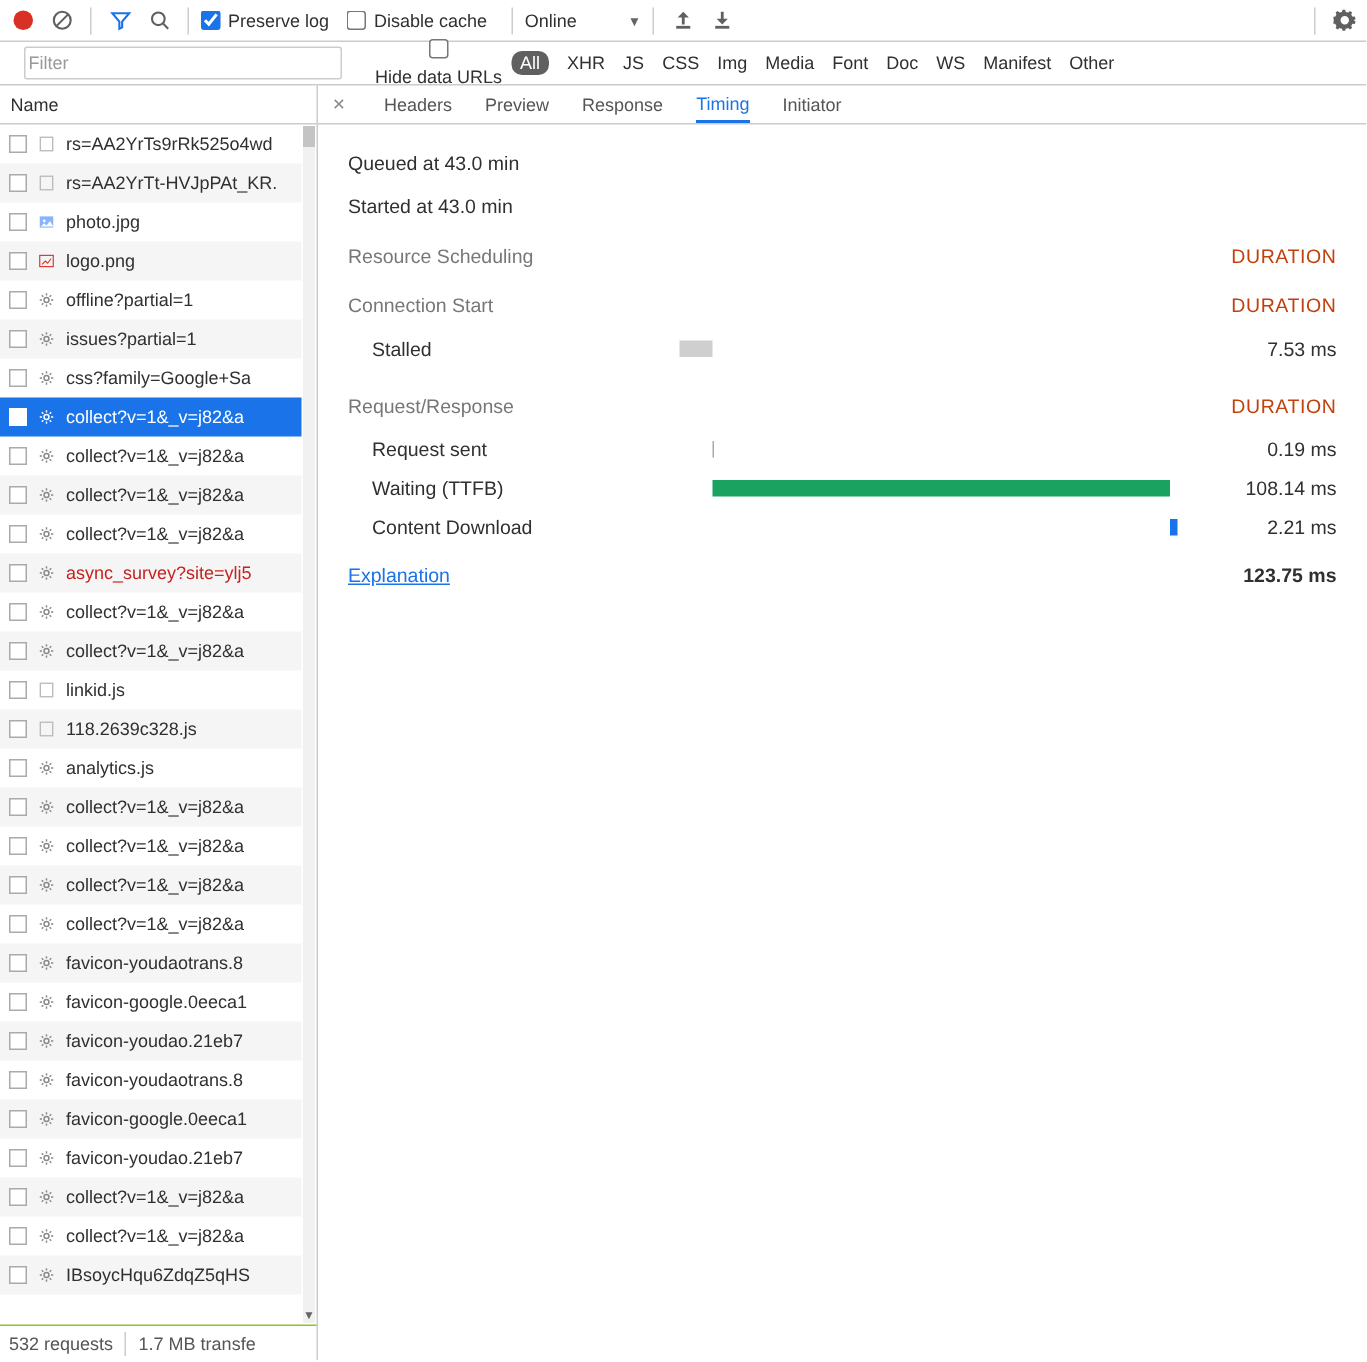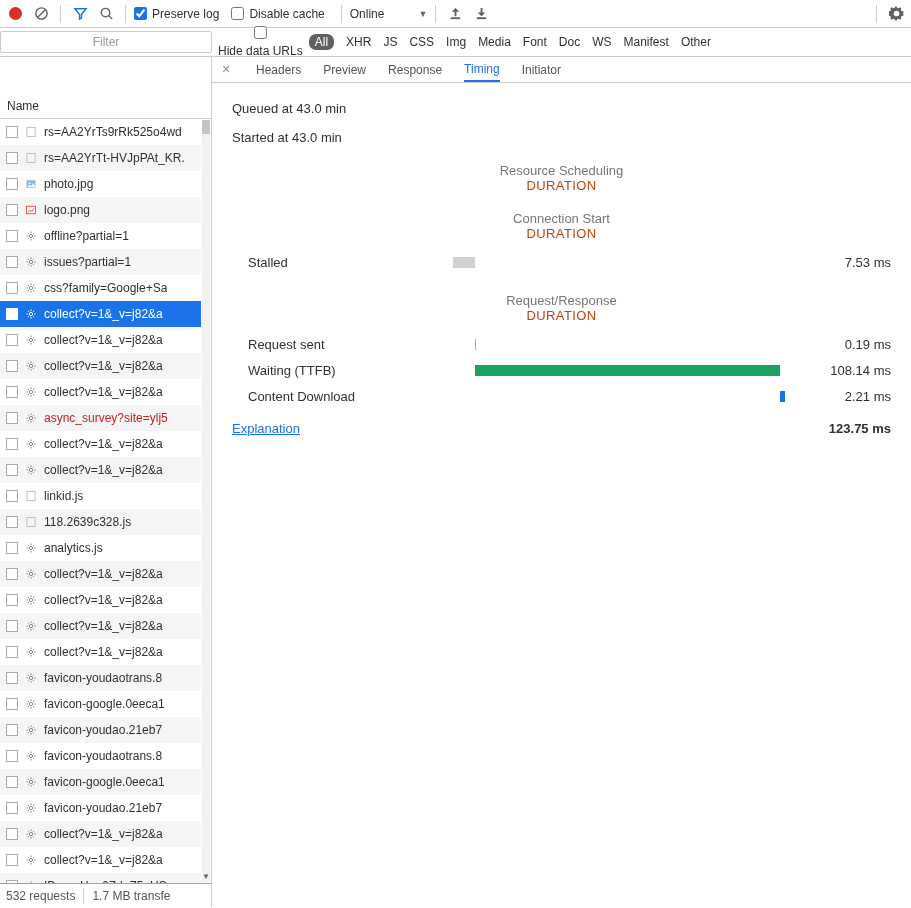--- a/index.html
+++ b/index.html
@@ -12,32 +12,32 @@
   .tb-btn svg      { width:15px; height:15px; }
   .record-dot      { width:13px; height:13px; border-radius:50%; background:#d93025; }
   .chk             { display:flex; align-items:center; gap:5px; color:#303030; font-size:12px; margin-right:8px; }
   .chk input       { width:13px; height:13px; accent-color:#1a73e8; }
   .online          { display:flex; align-items:center; gap:34px; color:#303030; cursor:pointer; }
   .online .caret   { font-size:9px; color:#666; }
   .spacer          { flex:1; }
   
   
   .filterbar { display:flex; align-items:center; height:29px; border-bottom:1px solid #ccc; }
-  .filter-input { height:22px; width:212px; margin:0 0; padding:1px 2px; border:1px solid #ccc; border-radius:2px; font-size:12px; color:#555;text-align:center;}
+  .filter-input { height:22px; width:212px; margin:0 16px; padding:1px 2px; border:1px solid #ccc; border-radius:2px; font-size:12px; color:#555;}
   .filter-input::placeholder{ color:#999; }
   .hide-urls { display:flex; align-items:center; gap:5px; margin-left:6px; margin-right:6px; font-size:12px; color:#303030;flex-direction:column;}
   .hide-urls input{ width:13px; height:13px; }
   .type-pills { display:flex; align-items:center; gap:12px; font-size:12px; color:#303030;}
   .pill { cursor:pointer; }
   .pill.active { background:#606060; color:#fff; border-radius:7px; padding:1px 6px; }
   
   
   .main { display:flex; height:850px; }
   .left { width:212px; border-right:1px solid #ccc; display:flex; flex-direction:column; }
-  .left-header { height:26px; line-height:26px; padding-left:7px; font-size:12px; color:#303030; border-bottom:1px solid #ccc;margin-top:36px;}
+  .left-header { height:26px; line-height:26px; padding-left:7px; font-size:12px; color:#303030; border-bottom:1px solid #ccc;}
   .req-list { flex:1; overflow:hidden; position:relative; }
   .req-list-inner { position:absolute; inset:0 10px 0 0; }
   .scroll-track { position:absolute; right:1px; top:1px; bottom:1px; width:8px; background:#f1f1f1;}
   .scroll-thumb { position:absolute; left:0; width:8px; background:#c4c4c4; }
   .scroll-thumb.top{ top:0; height:14px;}
   .scroll-arrow { position:absolute; left:0; width:8px; height:10px; color:#666; font-size:8px; text-align:center; line-height:10px;}
   .scroll-arrow.down{ bottom:0; }
   
   .row { display:flex; align-items:center; height:26px; padding-left:6px; gap:6px; white-space:nowrap; overflow:hidden; }
   .row.even { background:#f5f5f5; }
@@ -54,21 +54,21 @@
   
   
   .right { flex:1; display:flex; flex-direction:column; }
   .tabs  { display:flex; align-items:center; height:26px; border-bottom:1px solid #ccc; padding-left:6px; gap:22px; font-size:12px; color:#555;}
   .tabs .close { width:16px; height:16px; color:#888; font-size:14px; line-height:14px; cursor:pointer; text-align:center;}
   .tab { cursor:pointer; padding:4px 0; }
   .tab.active { color:#1a73e8; border-bottom:2px solid #1a73e8; }
   
   .timing { padding:18px 20px; font-size:13px; color:#303030; }
   .queued { margin-bottom:14px; }
-  .section-title { display:flex; justify-content:space-between; align-items:center; color:#777; margin:18px 0 8px;flex-direction:column; }
+  .section-title { display:flex; justify-content:space-between; align-items:center; color:#777; margin:18px 0 8px; }
   .section-title .dur { color:#c2410c; letter-spacing:0.4px; font-size:13px;}
   .trow { display:flex; align-items:center; height:26px; }
   .trow .tlabel { width:205px; padding-left:16px; }
   .trow .tbar   { width:350px; position:relative; height:14px; }
   .trow .tval   { flex:1; text-align:right; padding-right:0; color:#303030;}
   .bar { position:absolute; top:2px; height:11px; }
   .bar.queue  { border:1px solid #ccc; background:#fff; }
   .bar.stall  { background:#cfcfcf; }
   .bar.sent   { background:#aaa; width:1px; }
   .bar.ttfb   { background:#1aa260; }

